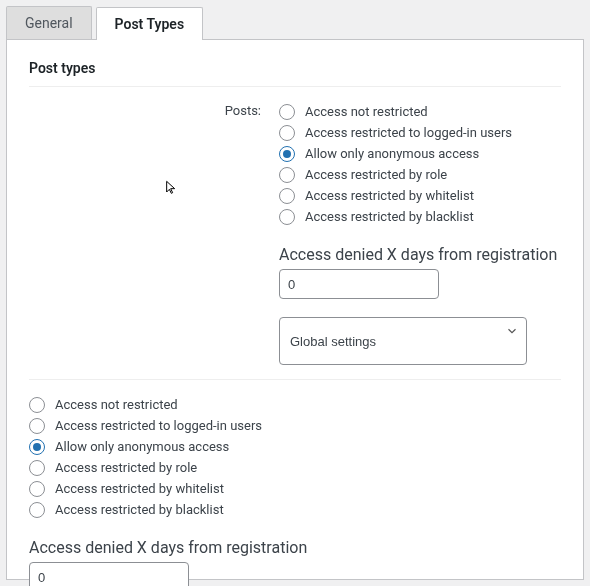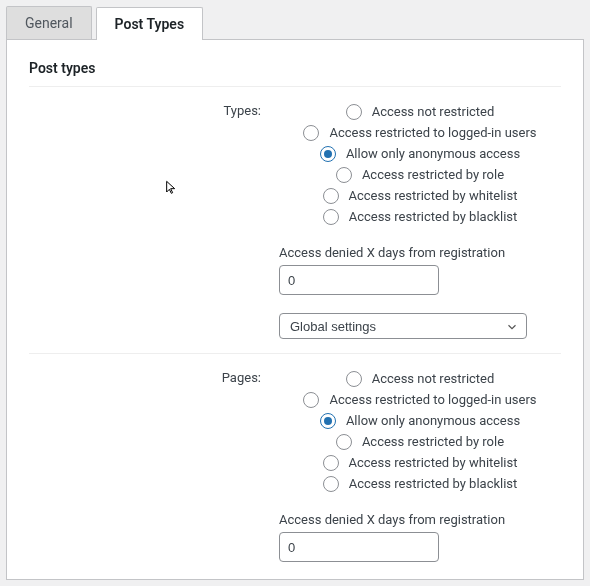--- a/index.html
+++ b/index.html
@@ -64,21 +64,20 @@
     padding-top: 2px;
     color: #3c434a;
     font-size: 13px;
   }
   .row-body { flex: 1; }
   .radio-line {
     display: flex;
     align-items: center;
     height: 21px;
     cursor: pointer;
-    justify-content: center;
   }
   .radio {
     width: 16px;
     height: 16px;
     border: 1.5px solid #8c8f94;
     border-radius: 50%;
     margin-right: 10px;
     display: flex;
     align-items: center;
     justify-content: center;
@@ -88,34 +87,34 @@
   .radio.checked { border-color: #2271b1; }
   .radio.checked::after {
     content: "";
     width: 8px;
     height: 8px;
     background: #2271b1;
     border-radius: 50%;
   }
   .radio-text { font-size: 13px; color: #3c434a; }
   .fieldblock { margin-top: 18px; }
-  .fieldlabel { font-size: 13px; color: #3c434a; margin-bottom: 5px; }
+  .fieldlabel { font-size: 16px; color: #3c434a; margin-bottom: 5px; }
   .num-input {
     width: 160px;
     height: 30px;
     border: 1px solid #8c8f94;
     border-radius: 4px;
     font-size: 13px;
     padding: 0 8px;
     color: #3c434a;
     background:#fff;
   }
   .select {
     width: 248px;
-    height: 26px;
+    height: 48px;
     border: 1px solid #8c8f94;
     border-radius: 4px;
     background: #fff;
     font-size: 13px;
     padding: 0 26px 0 10px;
     color: #3c434a;
     appearance: none;
     -webkit-appearance: none;
   }
   .select-wrap { position: relative; width: 248px; }
@@ -139,21 +138,21 @@
   <div class="tabs">
     <div class="tab">General</div>
     <div class="tab active">Post Types</div>
   </div>
 
   <div class="panel">
     <div class="section-title">Post types</div>
     <div class="hr"></div>
 
     <div class="row">
-      <div class="row-label">Types:</div>
+      <div class="row-label">Posts:</div>
       <div class="row-body">
         <div class="radio-line">
           <span class="radio"></span>
           <span class="radio-text">Access not restricted</span>
         </div>
         <div class="radio-line">
           <span class="radio"></span>
           <span class="radio-text">Access restricted to logged-in users</span>
         </div>
         <div class="radio-line">
@@ -185,21 +184,20 @@
             </select>
             <svg class="chev" width="14" height="14" viewBox="0 0 24 24" fill="none" stroke="#555" stroke-width="2">
                 <polyline points="6 9 12 15 18 9"></polyline>
               </svg>
           </div>
         </div>
       </div>
     </div>
 
     <div class="row" style="border-bottom:none">
-      <div class="row-label">Pages:</div>
       <div class="row-body">
         <div class="radio-line">
           <span class="radio"></span>
           <span class="radio-text">Access not restricted</span>
         </div>
         <div class="radio-line">
           <span class="radio"></span>
           <span class="radio-text">Access restricted to logged-in users</span>
         </div>
         <div class="radio-line">

